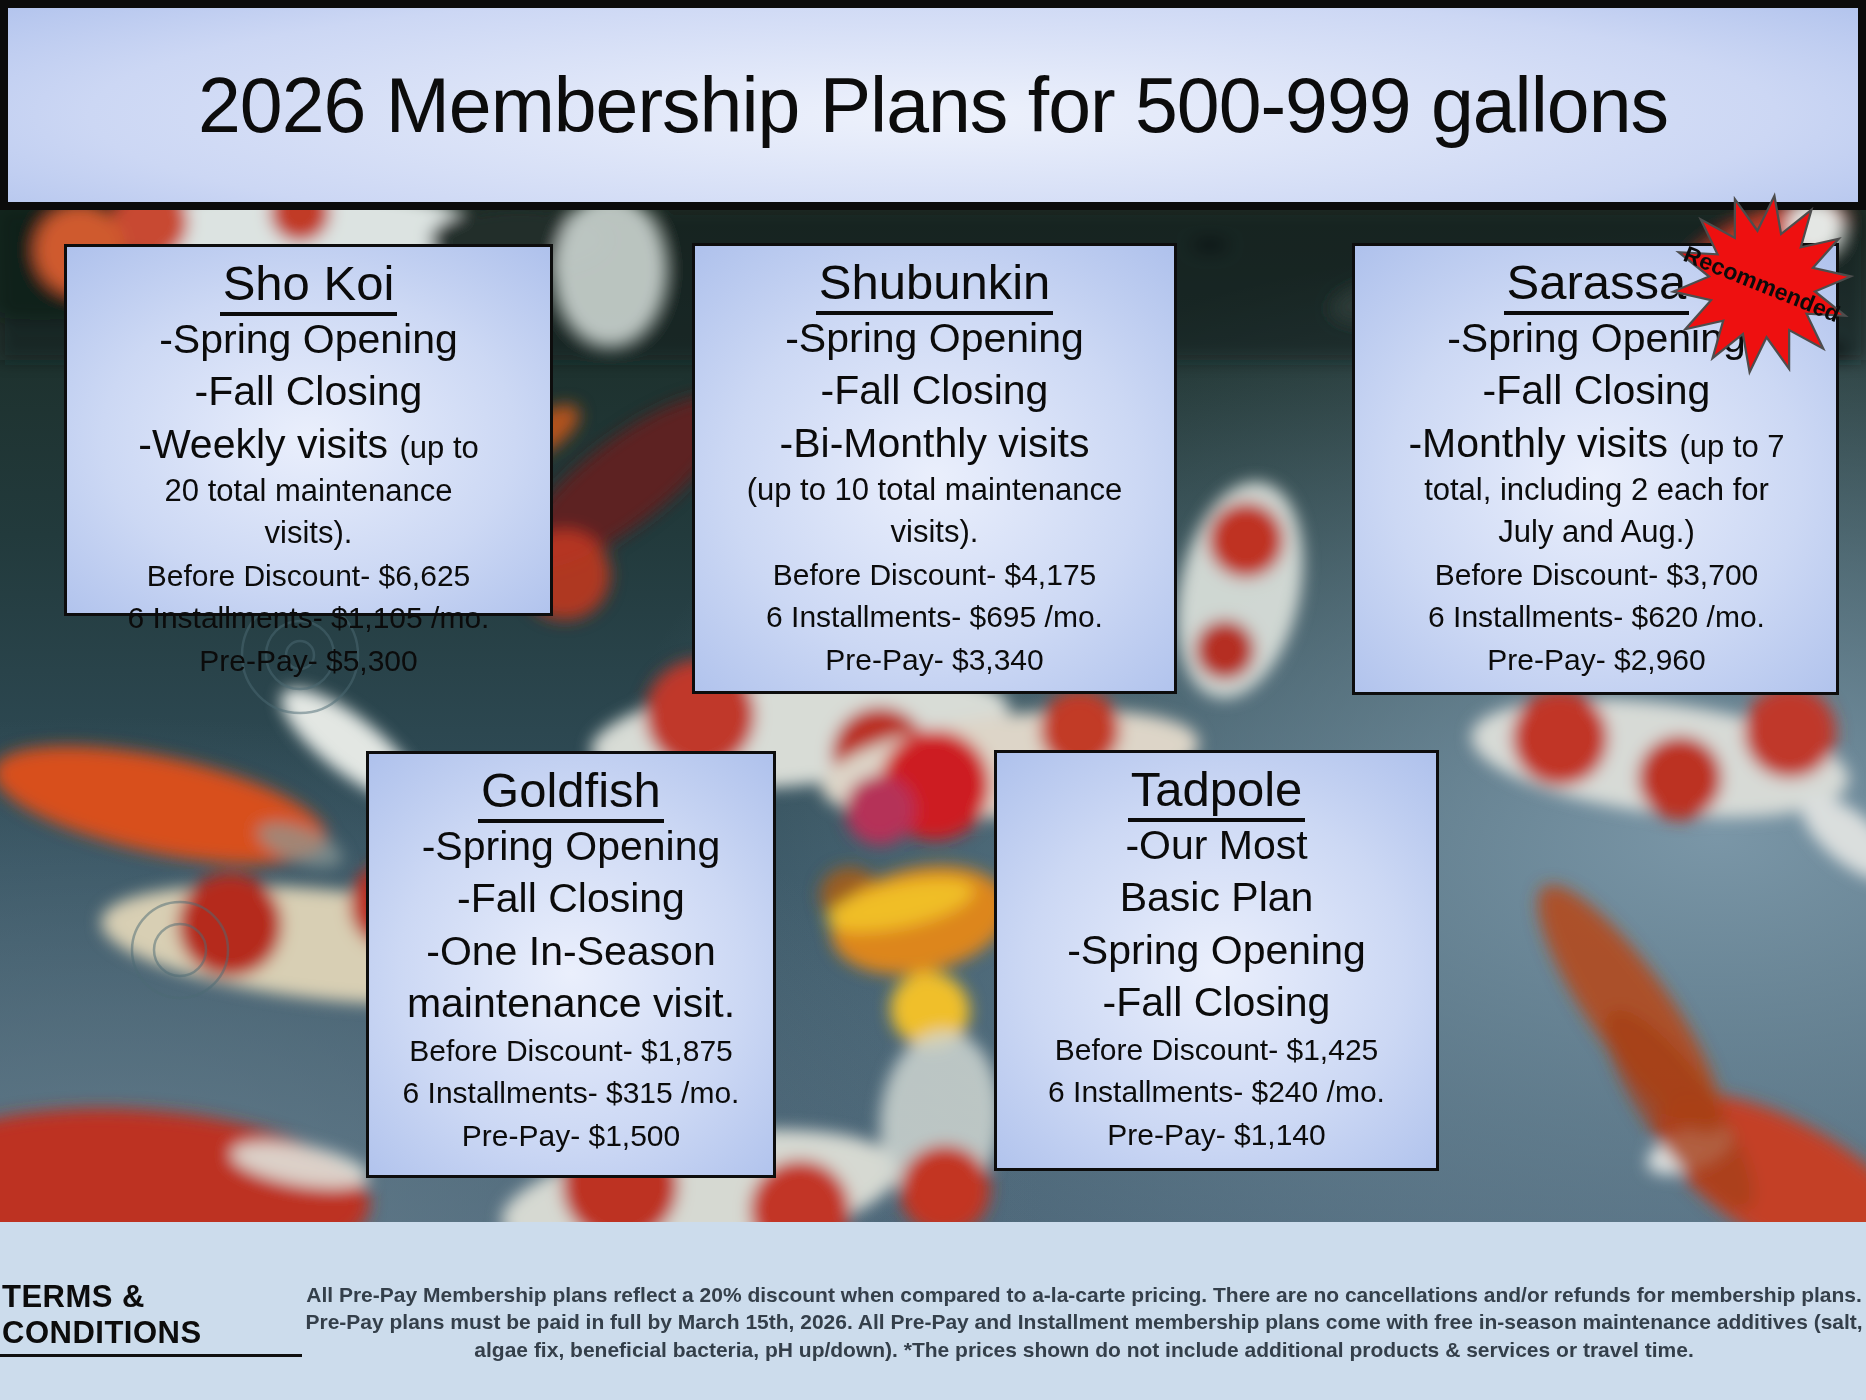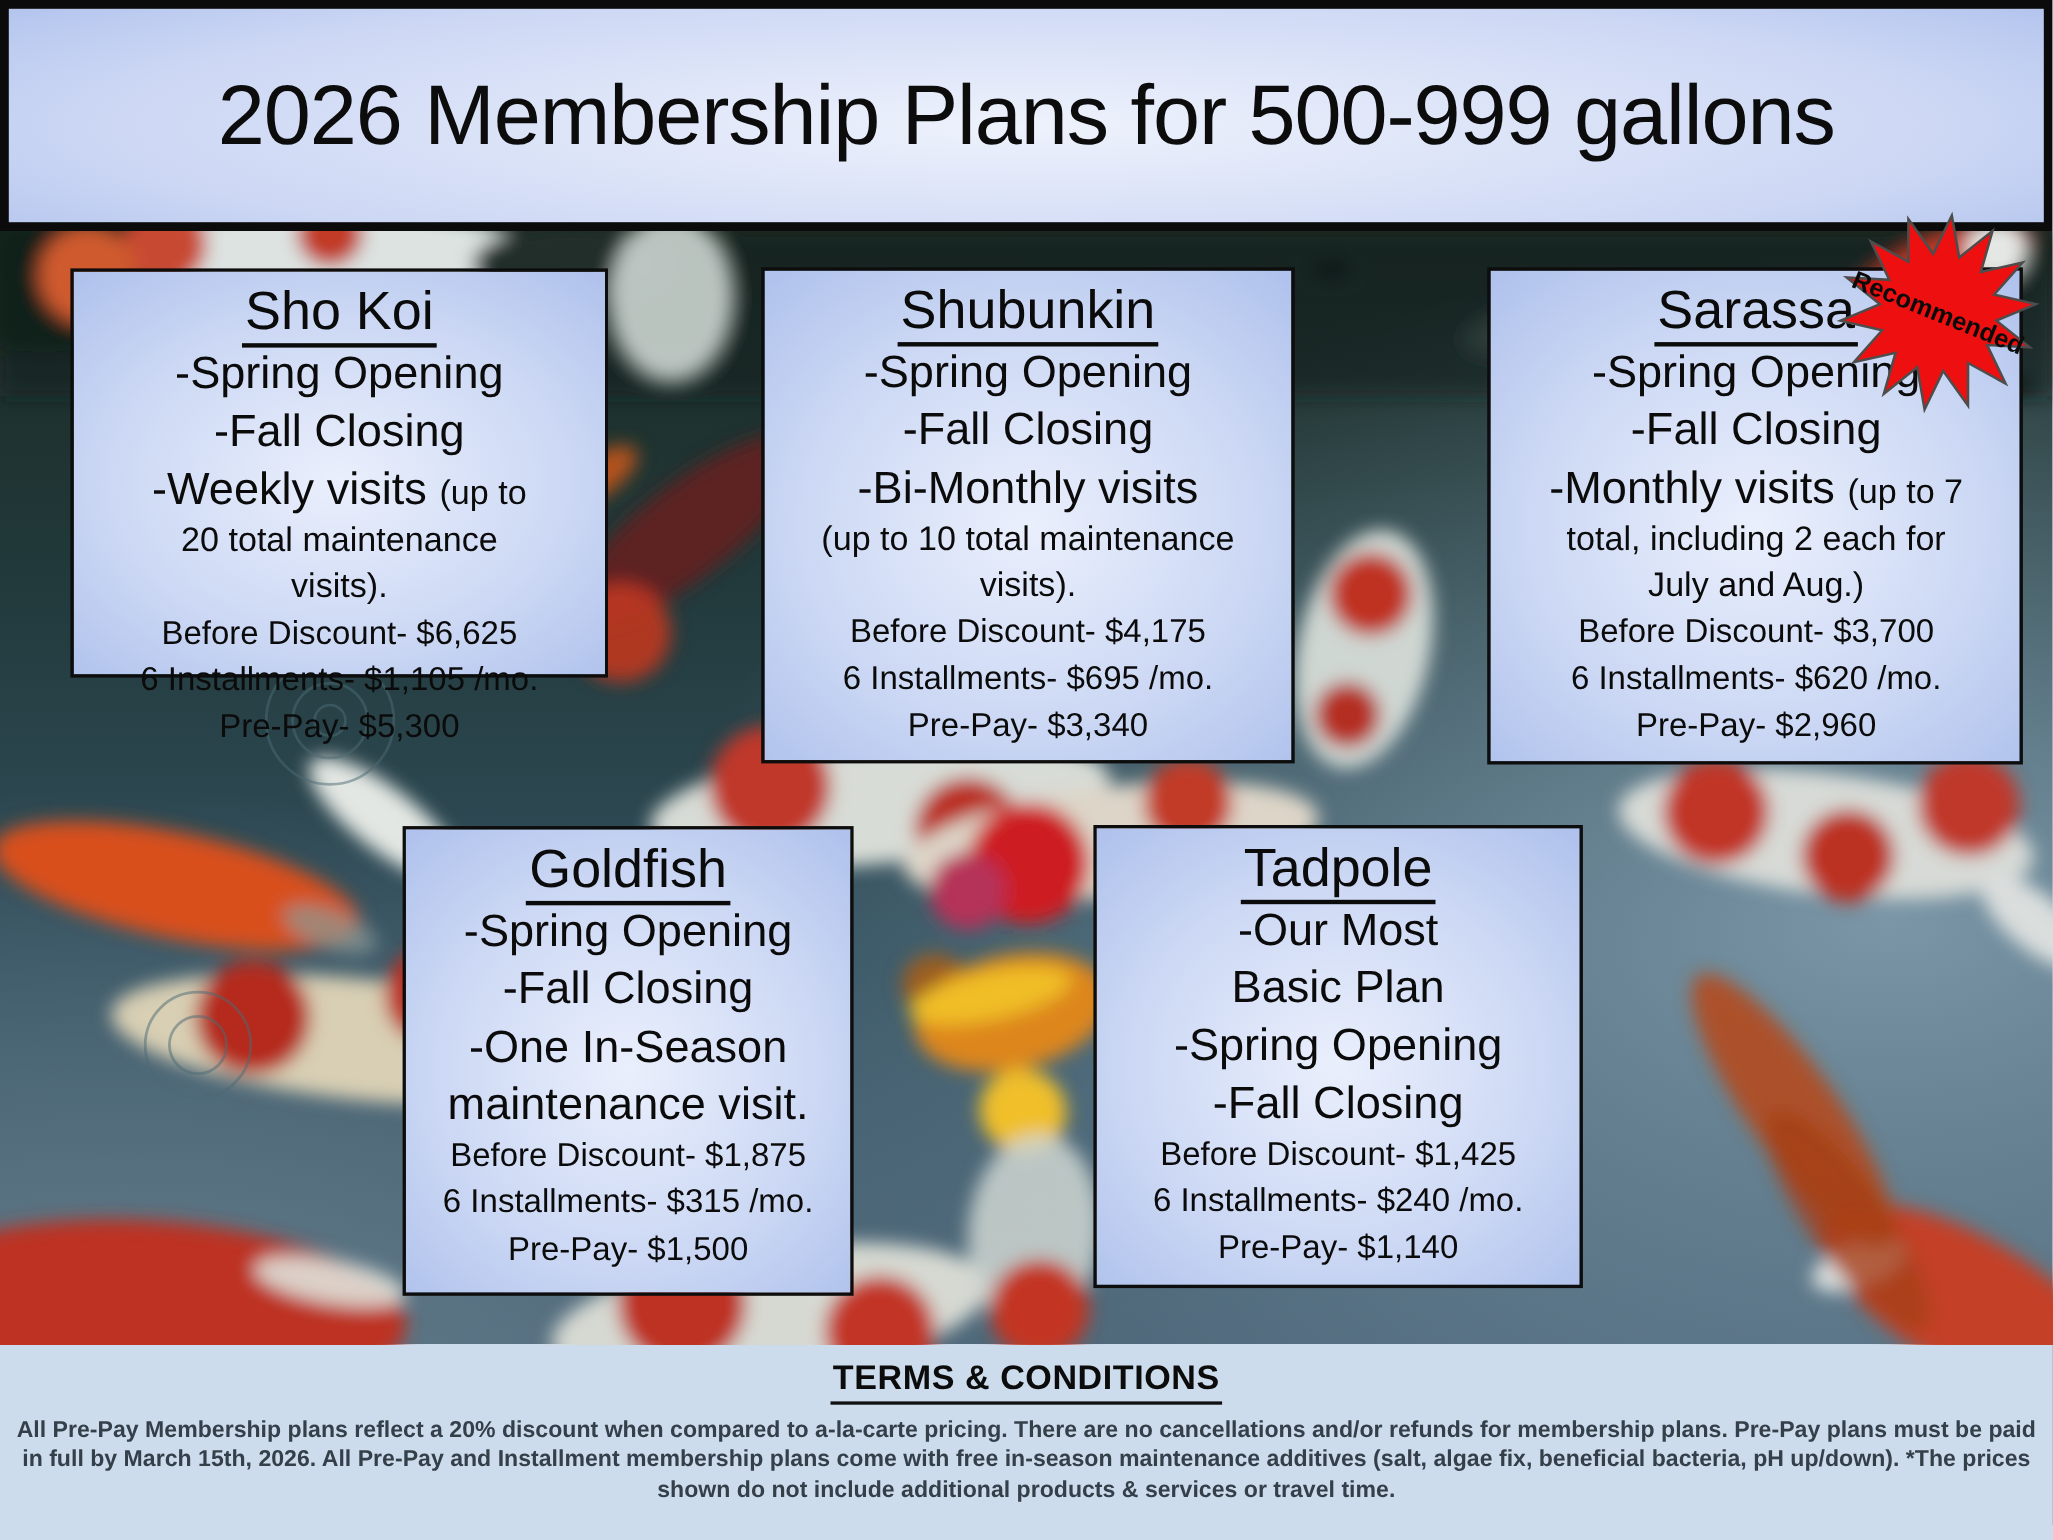--- a/index.html
+++ b/index.html
@@ -37,21 +37,21 @@
   .line-price{line-height:1.42;}
   .seg-feature{font-size:41px;}
   .seg-detail{font-size:31px;}
   .seg-price{font-size:30px;font-weight:500;}
   
   .badge{position:absolute;left:1664px;top:186px;width:196px;height:196px;}
   .badge svg{display:block;width:100%;height:100%;overflow:visible;}
   
   .strip{
     position:absolute;left:0;top:1222px;width:1866px;height:178px;background:#ccdcec;
-    display:flex;flex-direction:column;align-items:center;box-sizing:border-box;padding-top:13px;
+    display:flex;flex-direction:row;align-items:center;box-sizing:border-box;padding-top:13px;
   }
   .terms-heading{
     font-size:31px;font-weight:700;color:#0c0c0c;letter-spacing:.5px;
     border-bottom:3px solid #101010;padding:0 2px 3px 2px;
   }
   .terms-body{
     margin-top:9px;width:1845px;text-align:center;
     font-size:21px;line-height:1.3;color:#343f4a;font-weight:700;
   }
 </style>

